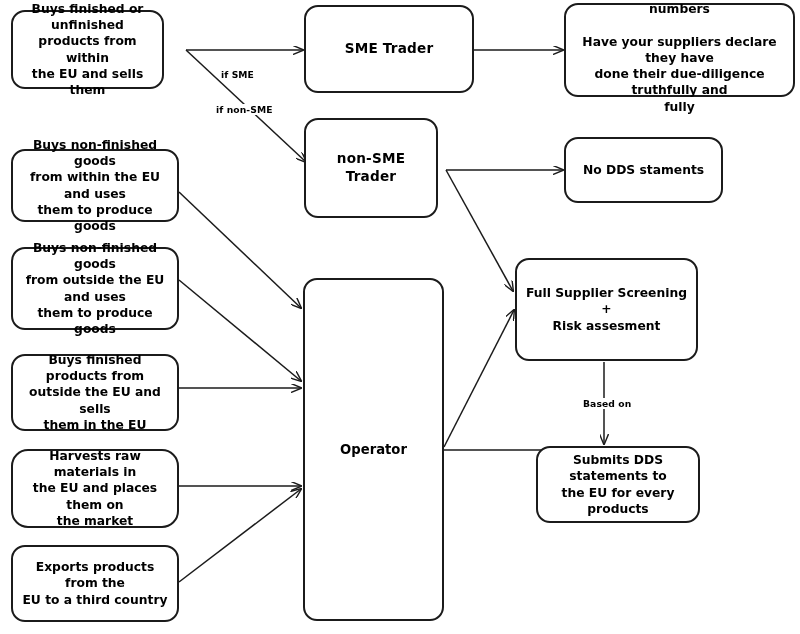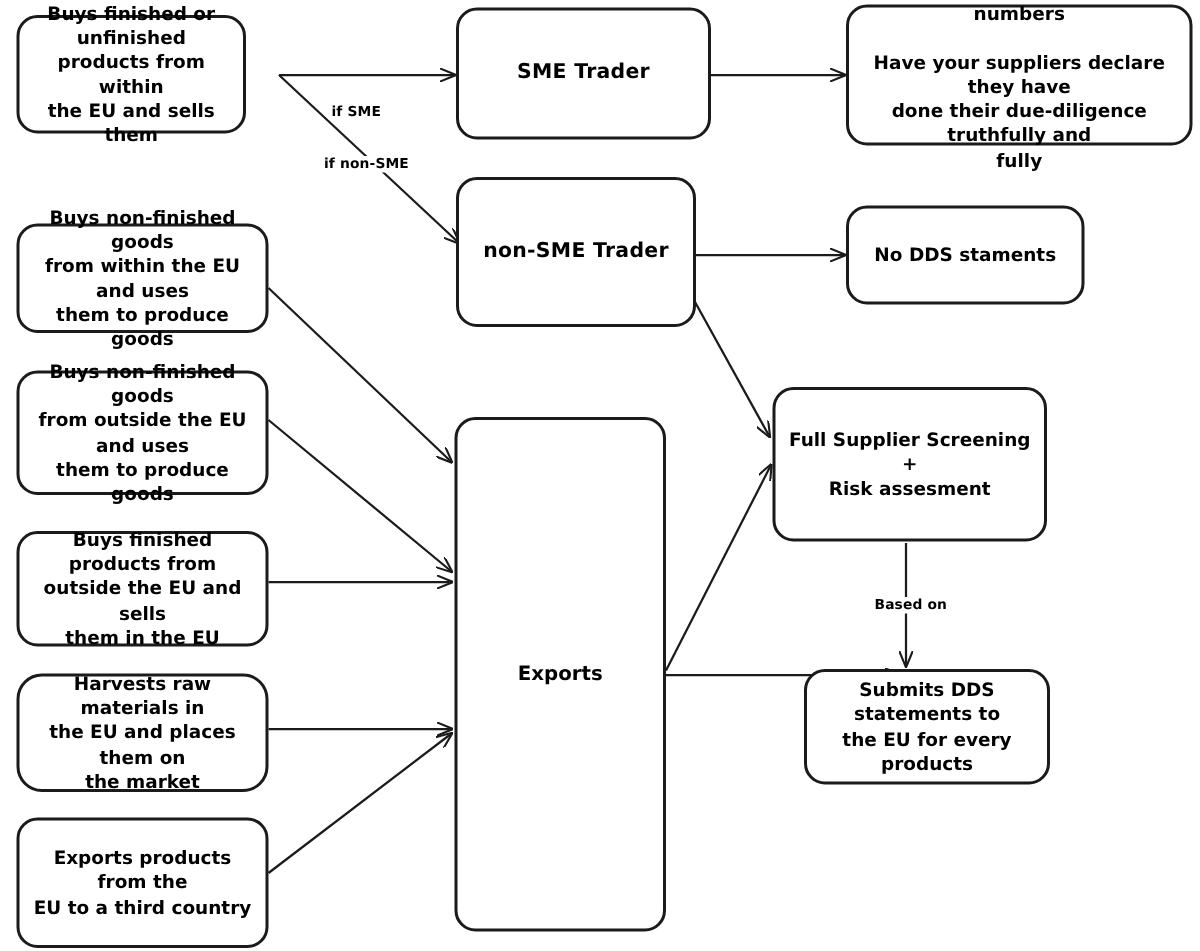--- a/index.html
+++ b/index.html
@@ -110,35 +110,35 @@
 outside the EU and sells
 them in the EU</span>
   </div>
 
   <div class="node n-left" style="left:11px;top:449px;width:168px;height:79px;border-radius:17px;">
     <span class="txt">Harvests raw materials in
 the EU and places them on
 the market</span>
   </div>
 
-  <div class="node n-left" style="left:11px;top:545px;width:168px;height:87px;">
+  <div class="node n-left" style="left:11px;top:545px;width:168px;height:77px;">
     <span class="txt">Exports products from the
 EU to a third country</span>
   </div>
 
   <div class="node n-role" style="left:304px;top:5px;width:170px;height:88px;">
     <span class="txt">SME Trader</span>
   </div>
 
-  <div class="node n-role" style="left:304px;top:118px;width:160px;height:100px;">
+  <div class="node n-role" style="left:304px;top:118px;width:134px;height:100px;">
     <span class="txt">non-SME Trader</span>
   </div>
 
   <div class="node n-oper" style="left:303px;top:278px;width:141px;height:343px;">
-    <span class="txt">Exports</span>
+    <span class="txt">Operator</span>
   </div>
 
   <div class="node n-right" style="left:564px;top:3px;width:231px;height:94px;">
     <span class="txt">Keep a database of DDS numbers
 
 Have your suppliers declare they have
 done their due-diligence truthfully and
 fully</span>
   </div>
 

